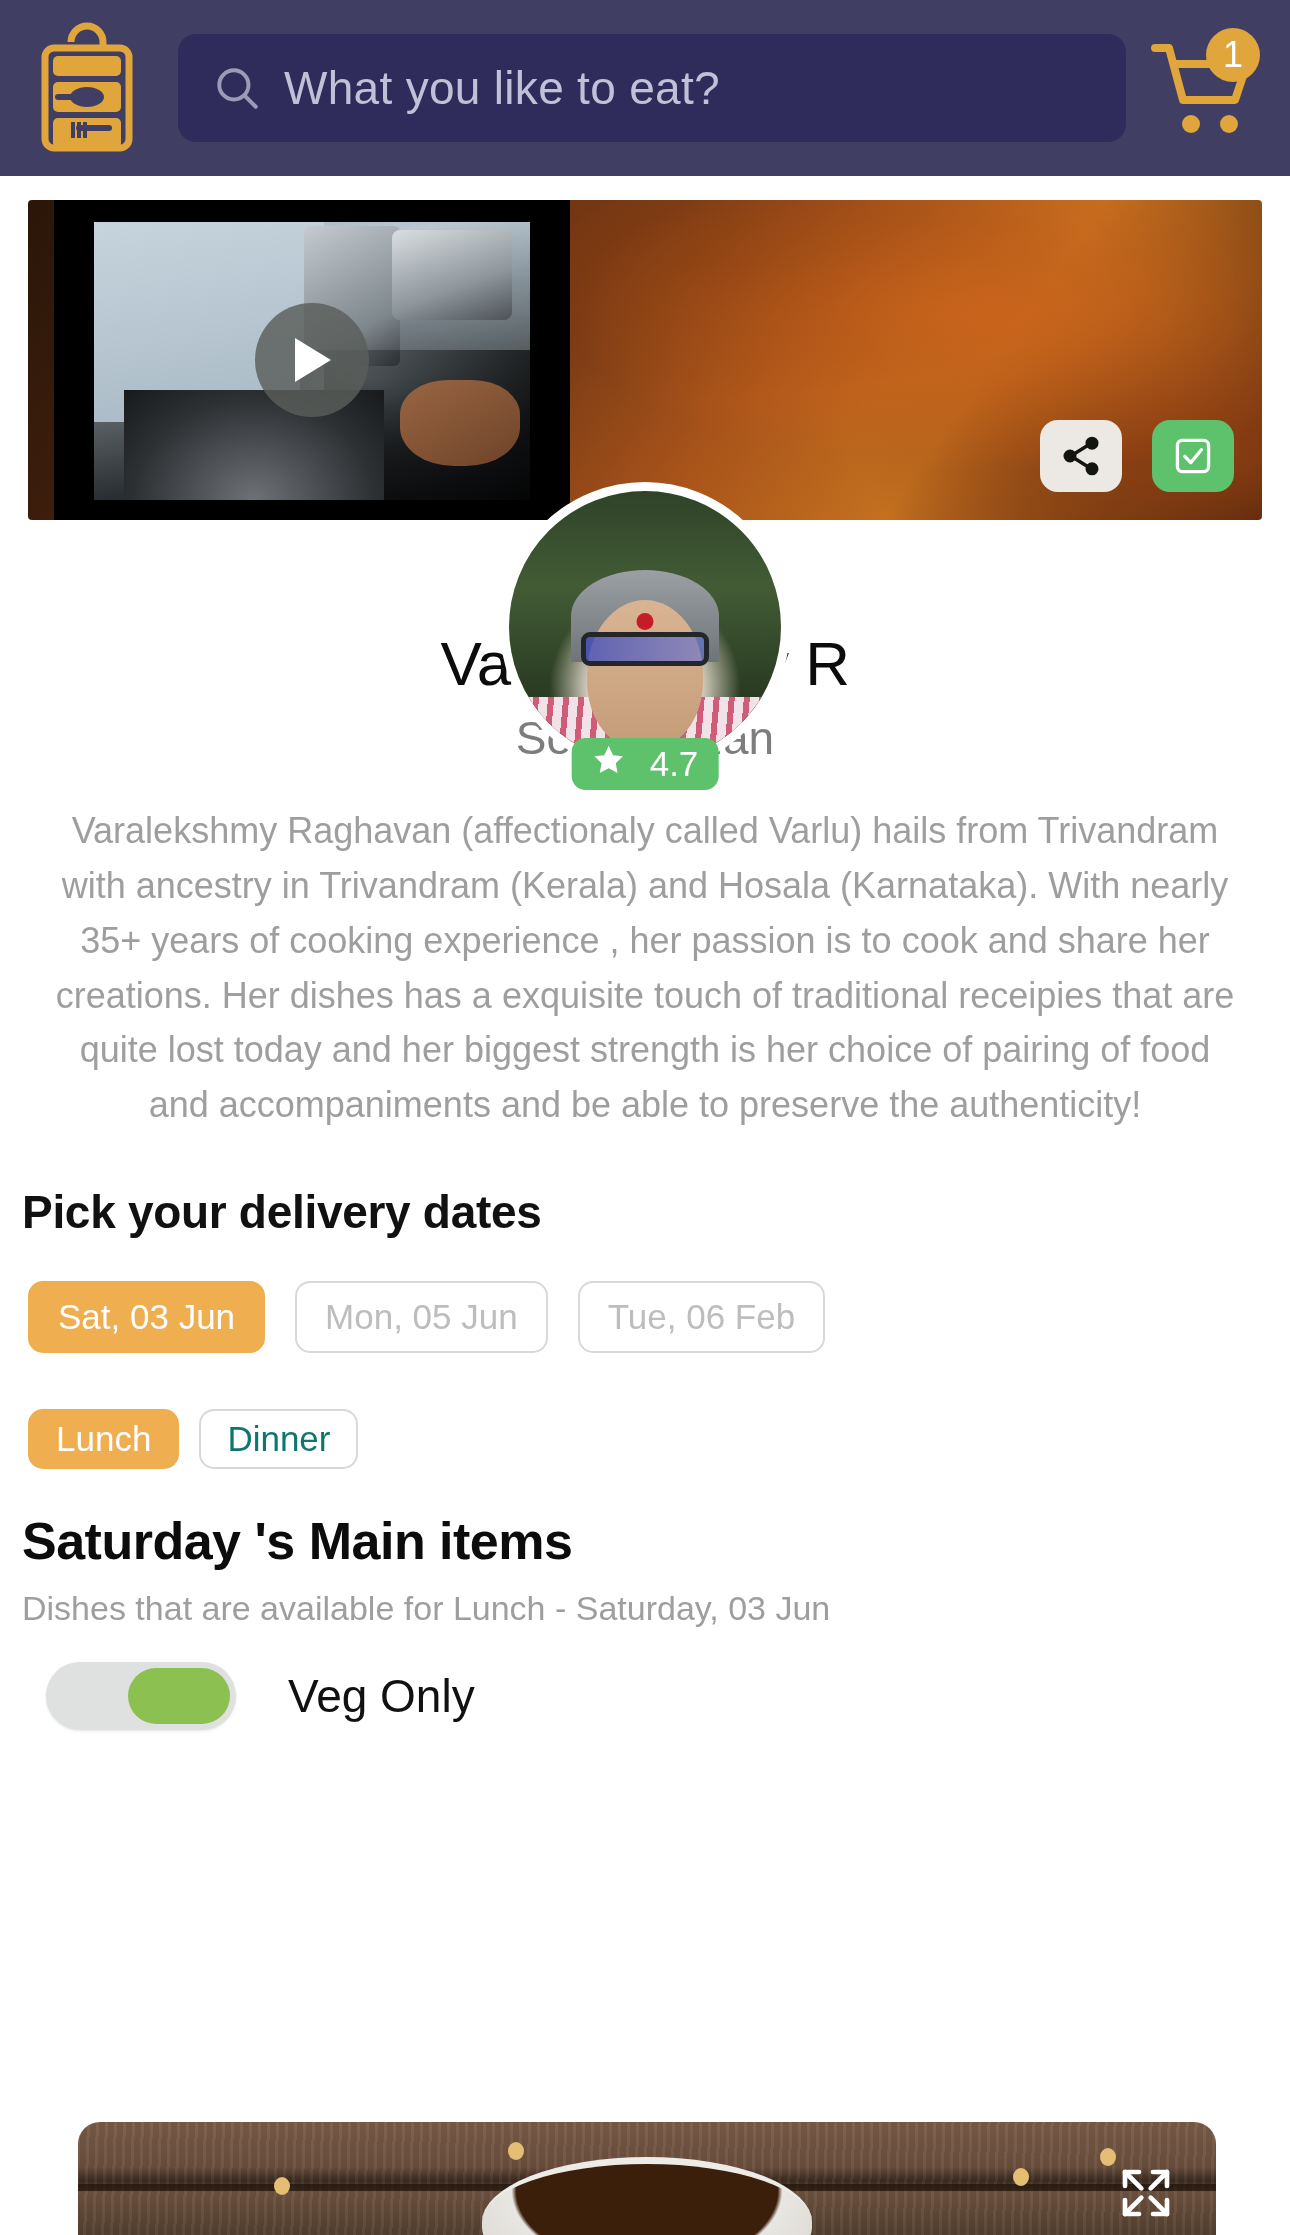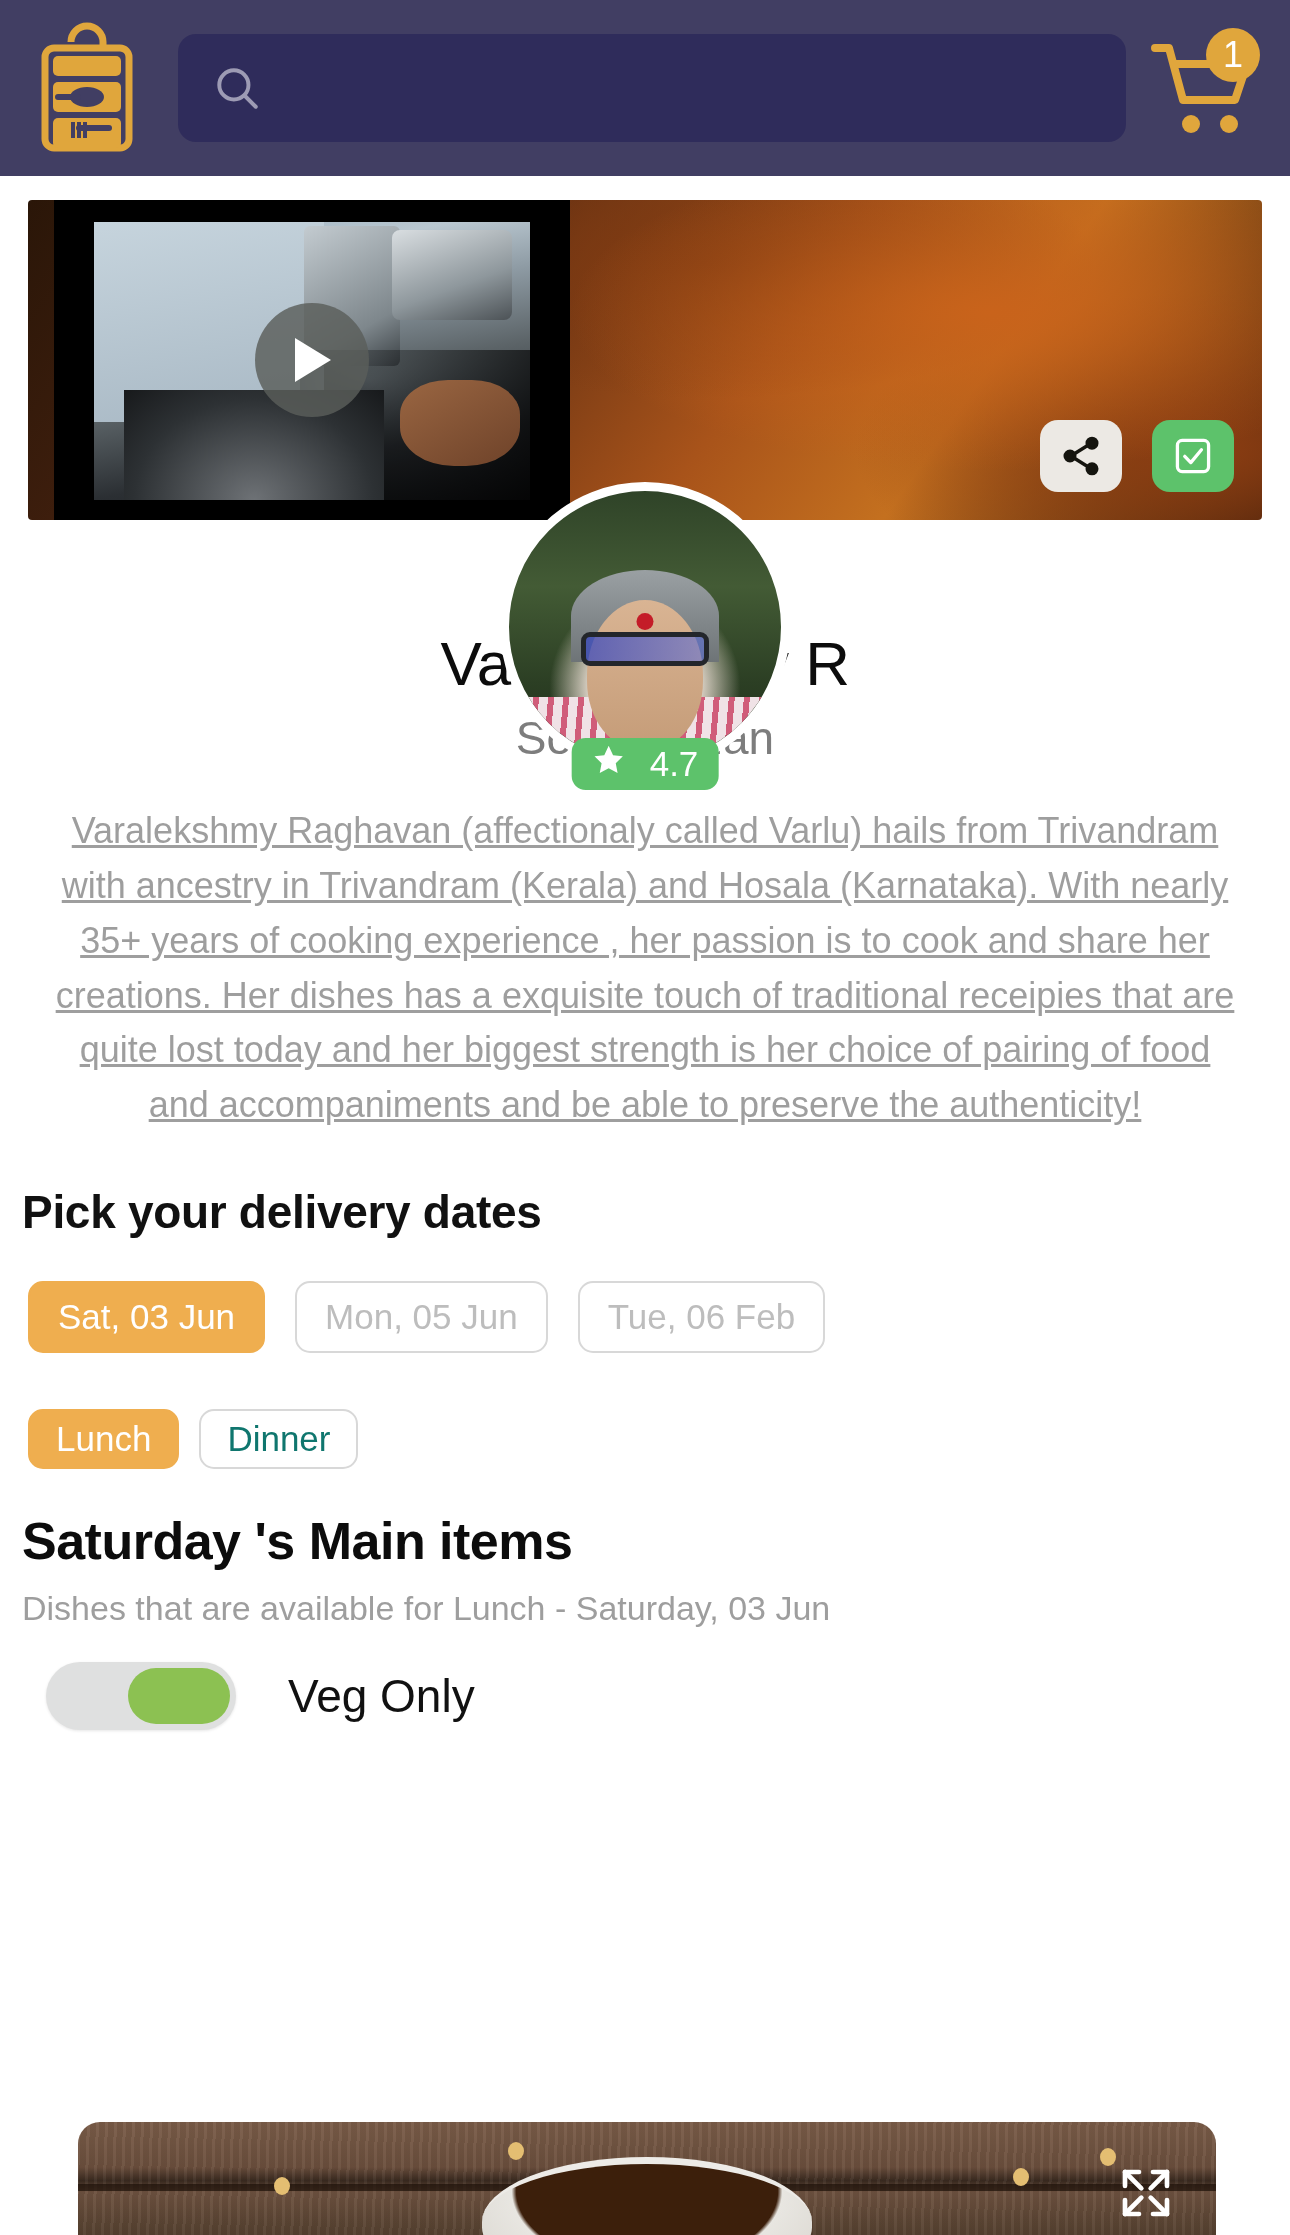--- a/index.html
+++ b/index.html
@@ -173,21 +173,20 @@
   
   .profile { margin-top: 108px; text-align: center; padding: 0 22px; }
   .chef-name { font-size: 62px; color: #0C0C0C; font-weight: 400; letter-spacing: -0.5px; line-height: 1.15; }
   .chef-cuisine { font-size: 46px; color: #7D7D7D; margin-top: 12px; line-height: 1.2; }
   .chef-bio {
     margin: 38px 24px 0 24px;
     font-size: 36px;
     color: #9E9E9E;
     text-align: center;
     line-height: 1.52;
-    text-decoration: underline;
   }
 
   
   .section-title {
     margin: 52px 0 0 22px;
     font-size: 46px;
     color: #111111;
     font-weight: 700;
     letter-spacing: -0.3px;
   }
@@ -295,20 +294,21 @@
       </svg>
     </div>
 
     <div class="search-bar">
       <span class="search-icon">
         <svg width="50" height="50" viewBox="0 0 24 24" fill="none" stroke="#9D9BB4" stroke-width="1.9">
           <circle cx="10.5" cy="10.5" r="7"></circle>
           <line x1="15.6" y1="15.6" x2="21" y2="21" stroke-linecap="round"></line>
         </svg>
       </span>
+      <input class="search-input" type="text" placeholder="What you like to eat?" style="">
     </div>
 
     <div class="cart-wrap">
       <svg width="112" height="104" viewBox="0 0 56 52" fill="none" stroke="#E0A63C" stroke-width="4" stroke-linecap="round" stroke-linejoin="round">
         <path d="M2 6h7l7 26h26l6-18H13"></path>
         <circle cx="20" cy="44" r="4.5" fill="#E0A63C" stroke="none"></circle>
         <circle cx="39" cy="44" r="4.5" fill="#E0A63C" stroke="none"></circle>
       </svg>
       <span class="cart-badge">1</span>
     </div>

